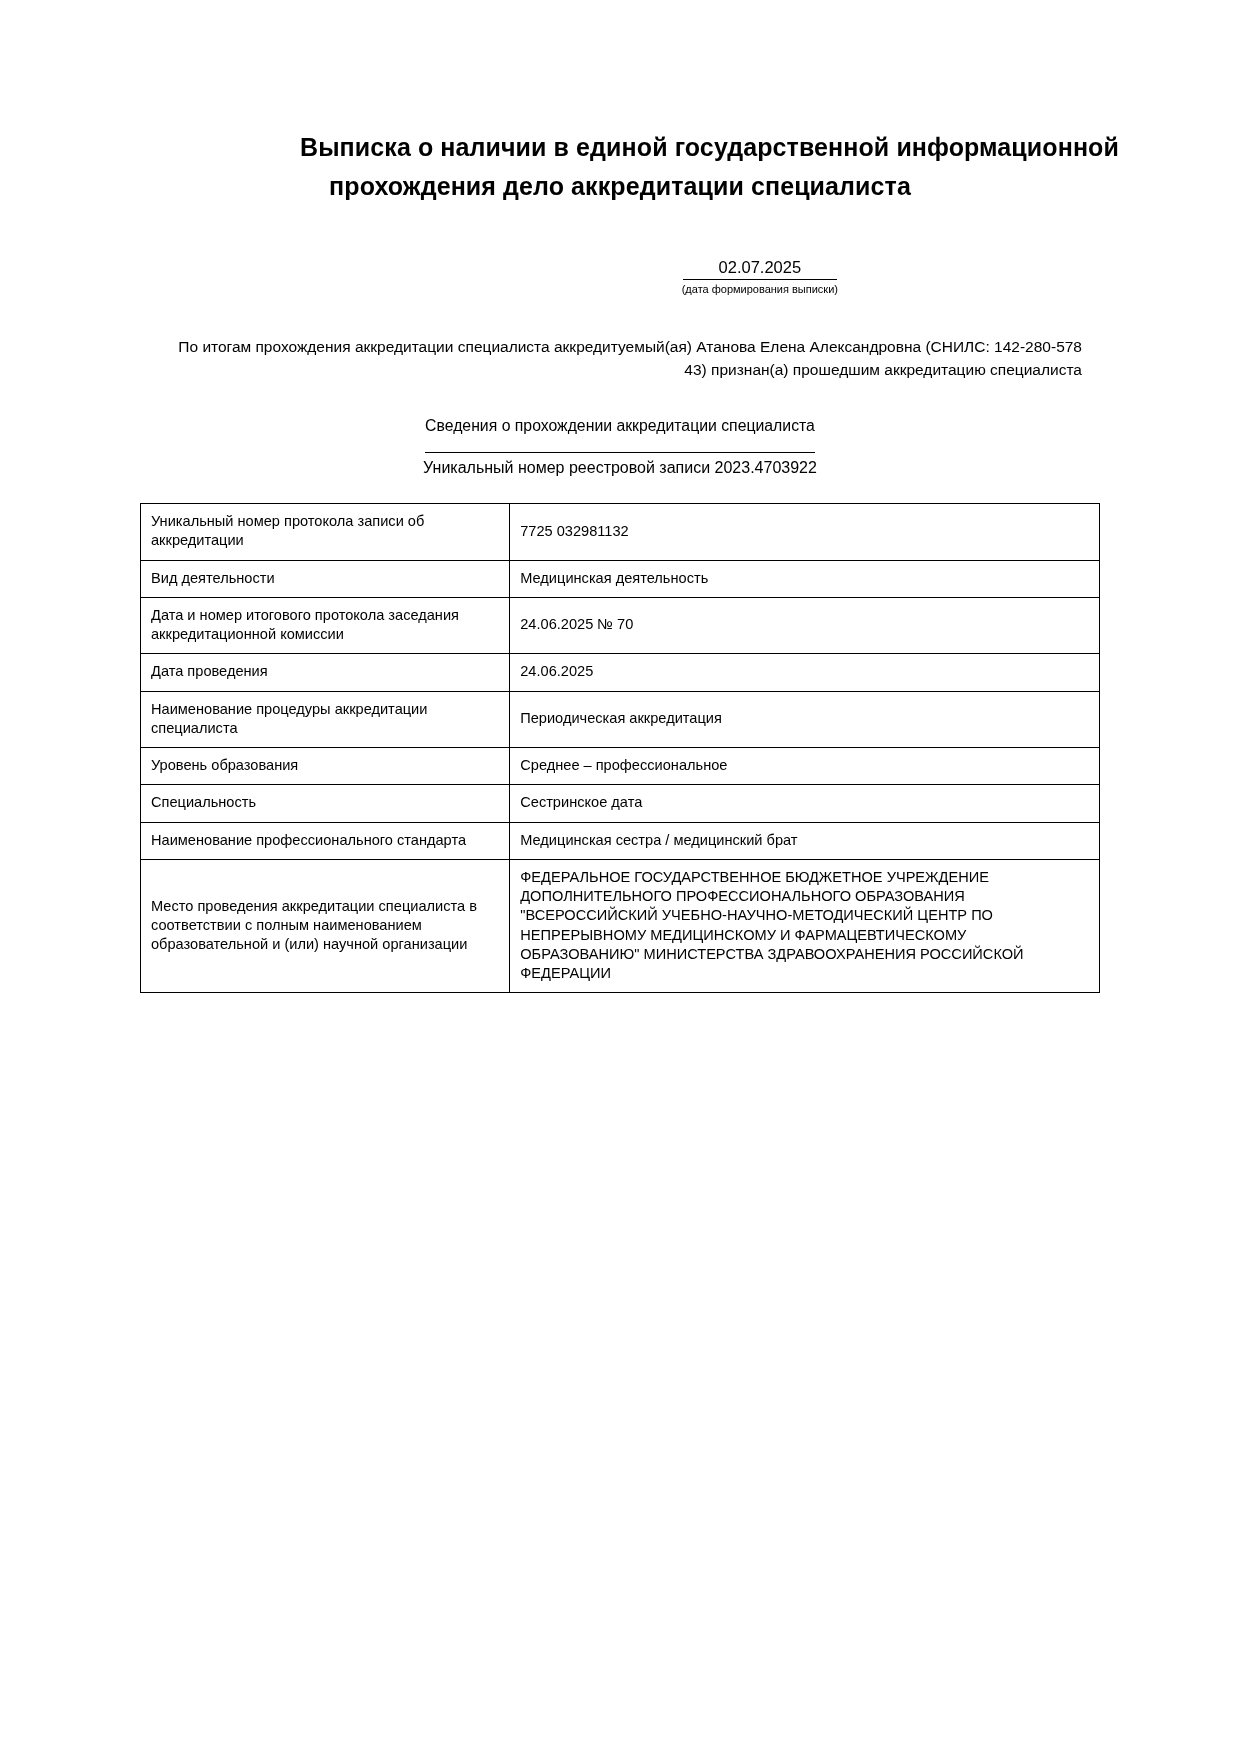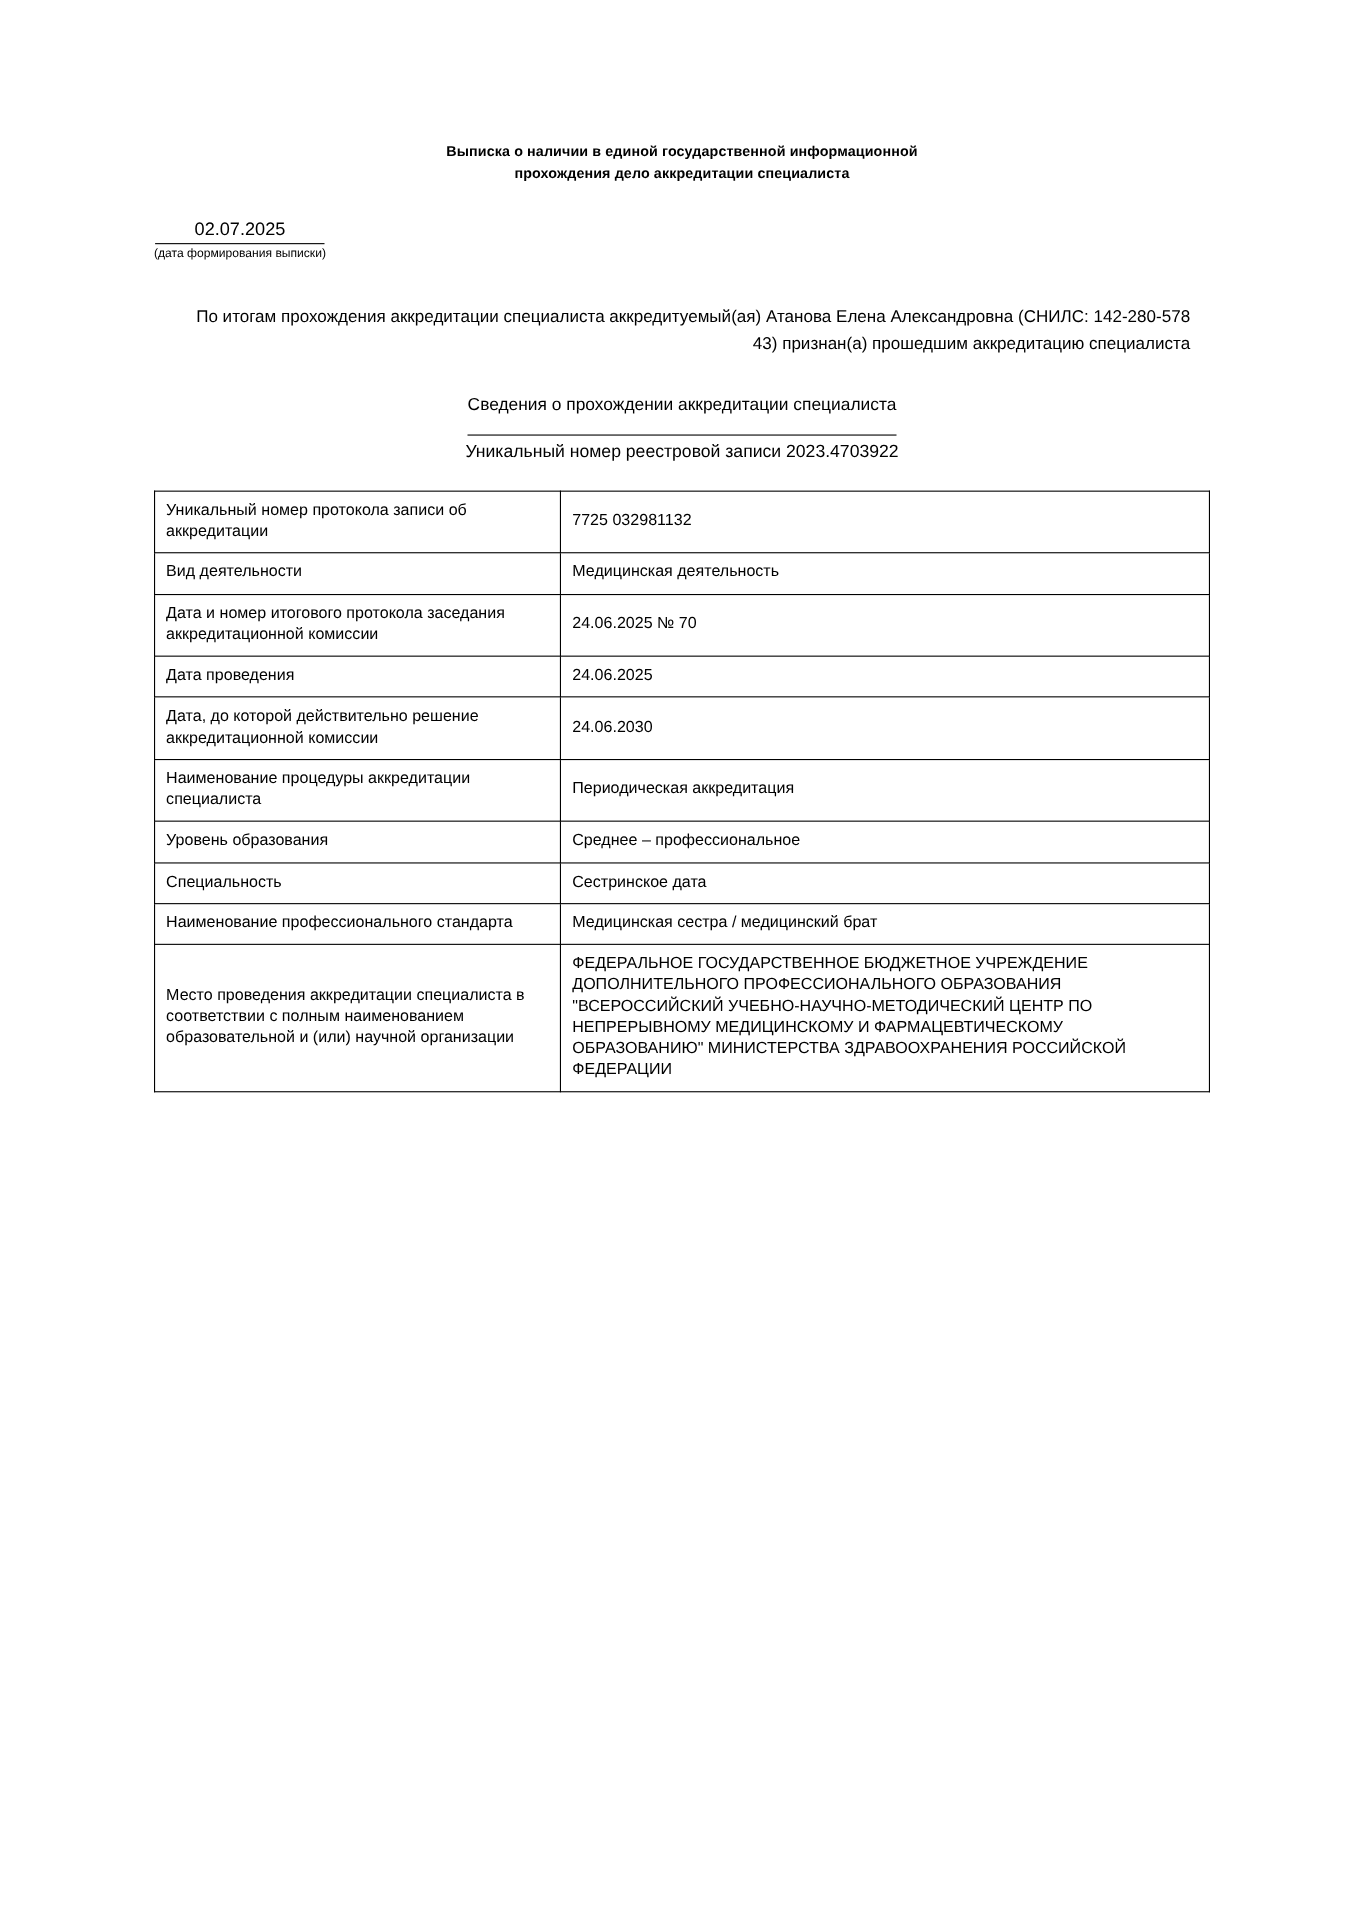--- a/index.html
+++ b/index.html
@@ -15,33 +15,33 @@
     width: 1240px;
     min-height: 1755px;
     margin: 0 auto;
     position: relative;
     background: #ffffff;
     box-sizing: border-box;
     padding: 128px 140px 60px 140px;
   }
   .doc-title {
     text-align: center;
-    font-size: 13px;
+    font-size: 25px;
     font-weight: bold;
     line-height: 1.55;
     letter-spacing: 0.1px;
     margin: 0 auto;
     width: 640px;
   }
   .doc-title div { white-space: nowrap; }
 
   .date-block {
-    margin-top: 32px;
+    margin-top: 52px;
     display: flex;
-    justify-content: flex-start;
+    justify-content: flex-end;
     padding-right: 262px;
   }
   .date-inner {
     text-align: center;
   }
   .date-value {
     font-size: 16.5px;
     border-bottom: 1.4px solid #000;
     padding: 0 36px 2px 36px;
     display: inline-block;
@@ -132,24 +132,20 @@
       </tr>
       <tr>
         <td class="label">Дата и номер итогового протокола заседания аккредитационной комиссии</td>
         <td class="value">24.06.2025 № 70</td>
       </tr>
       <tr>
         <td class="label">Дата проведения</td>
         <td class="value">24.06.2025</td>
       </tr>
       <tr>
-        <td class="label">Дата, до которой действительно решение аккредитационной комиссии</td>
-        <td class="value">24.06.2030</td>
-      </tr>
-      <tr>
         <td class="label">Наименование процедуры аккредитации специалиста</td>
         <td class="value">Периодическая аккредитация</td>
       </tr>
       <tr>
         <td class="label">Уровень образования</td>
         <td class="value">Среднее – профессиональное</td>
       </tr>
       <tr>
         <td class="label">Специальность</td>
         <td class="value">Сестринское дата</td>

